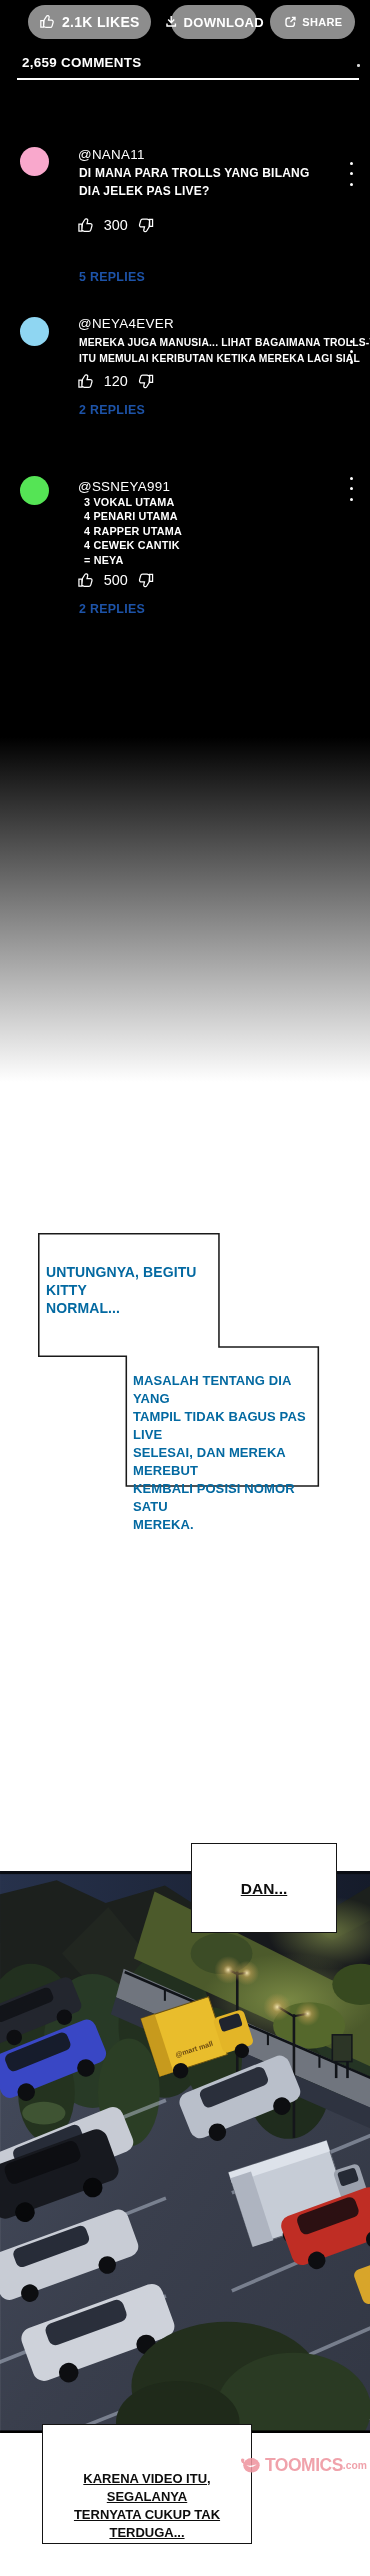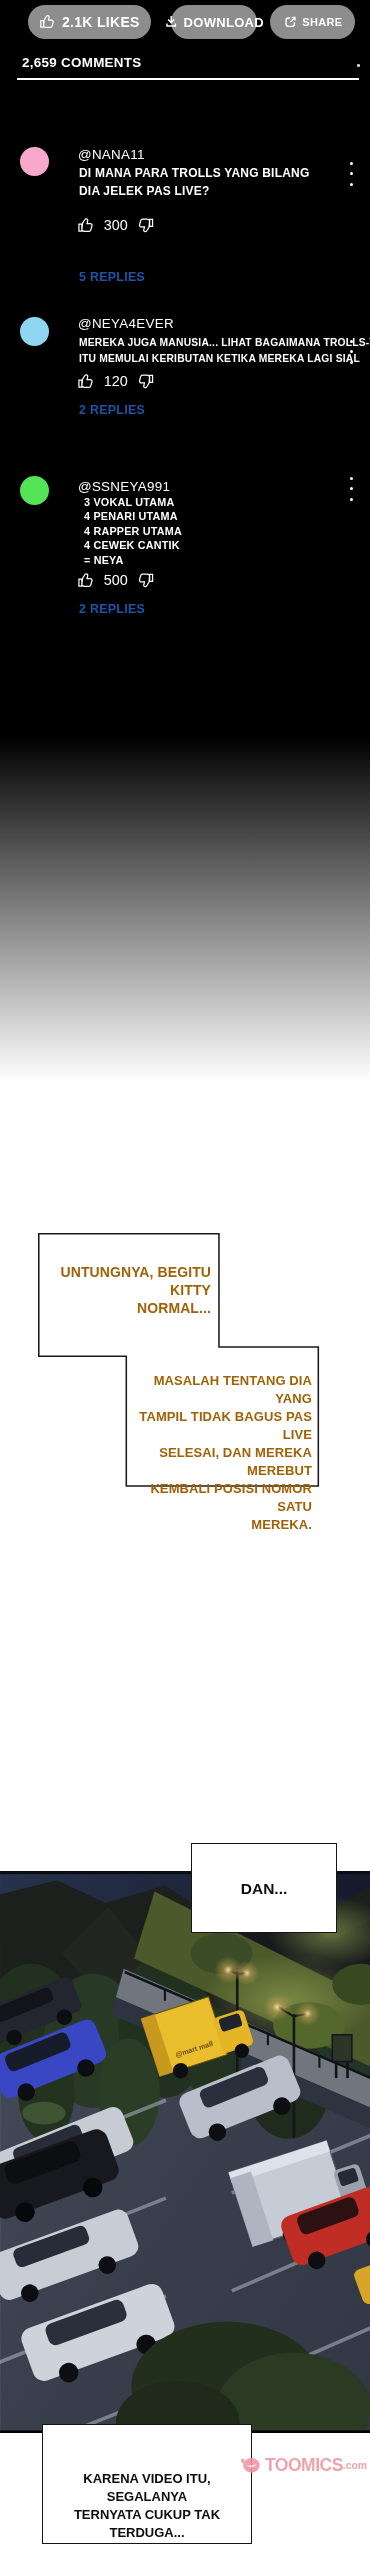--- a/index.html
+++ b/index.html
@@ -25,25 +25,25 @@
   .comic{font-family:"Liberation Sans",sans-serif;font-weight:700;}
   .c-text{position:absolute;left:79px;color:#fff;letter-spacing:0.2px;}
   .c-text div{white-space:nowrap;}
   .like-row{position:absolute;left:77px;display:flex;align-items:center;gap:8.2px;color:#fff;}
   .like-count{font-size:14.4px;font-weight:500;}
   .replies{position:absolute;left:79px;color:#1d53a8;font-size:12.4px;font-weight:700;letter-spacing:0.3px;}
   .kebab{position:absolute;left:348px;width:7.2px;display:flex;flex-direction:column;align-items:center;gap:7.2px;}
   .kebab i{width:3.1px;height:3.1px;border-radius:50%;background:#fff;}
   
   .speech-svg{position:absolute;left:0;top:1226px;}
-  .sp-text{position:absolute;color:#a16207;text-align:right;letter-spacing:0.1px;}
+  .sp-text{position:absolute;color:#0369a1;text-align:left;letter-spacing:0.1px;}
   #sp1{left:46px;top:1263px;width:165px;font-size:14px;line-height:18px;}
   #sp2{left:133px;top:1372px;width:179px;font-size:13px;line-height:18px;}
   .plain-box{position:absolute;background:#fff;border:1.5px solid #151515;box-sizing:border-box;
-    display:flex;align-items:flex-start;justify-content:center;text-align:center;color:#0d0d0d;}
+    display:flex;align-items:flex-start;justify-content:center;text-align:center;color:#0d0d0d;text-decoration:underline;}
   #dan-box{left:191px;top:1843px;width:146px;height:90px;font-size:15.5px;padding-top:36px;z-index:5;}
   #caption-box{left:42px;top:2424px;width:210px;height:120px;font-size:13px;line-height:18px;padding-top:45px;z-index:6;}
   
   #panel{position:absolute;left:0;top:1871px;z-index:1;}
   
   #watermark{position:absolute;left:240px;top:2455px;z-index:7;display:flex;align-items:center;opacity:.88;}
   #wm-text{font-size:17.5px;font-weight:800;letter-spacing:-0.5px;color:#ee96a0;line-height:1;}
   #wm-tld{font-size:10.3px;font-weight:800;color:#ee96a0;}
 </style>
 </head>

